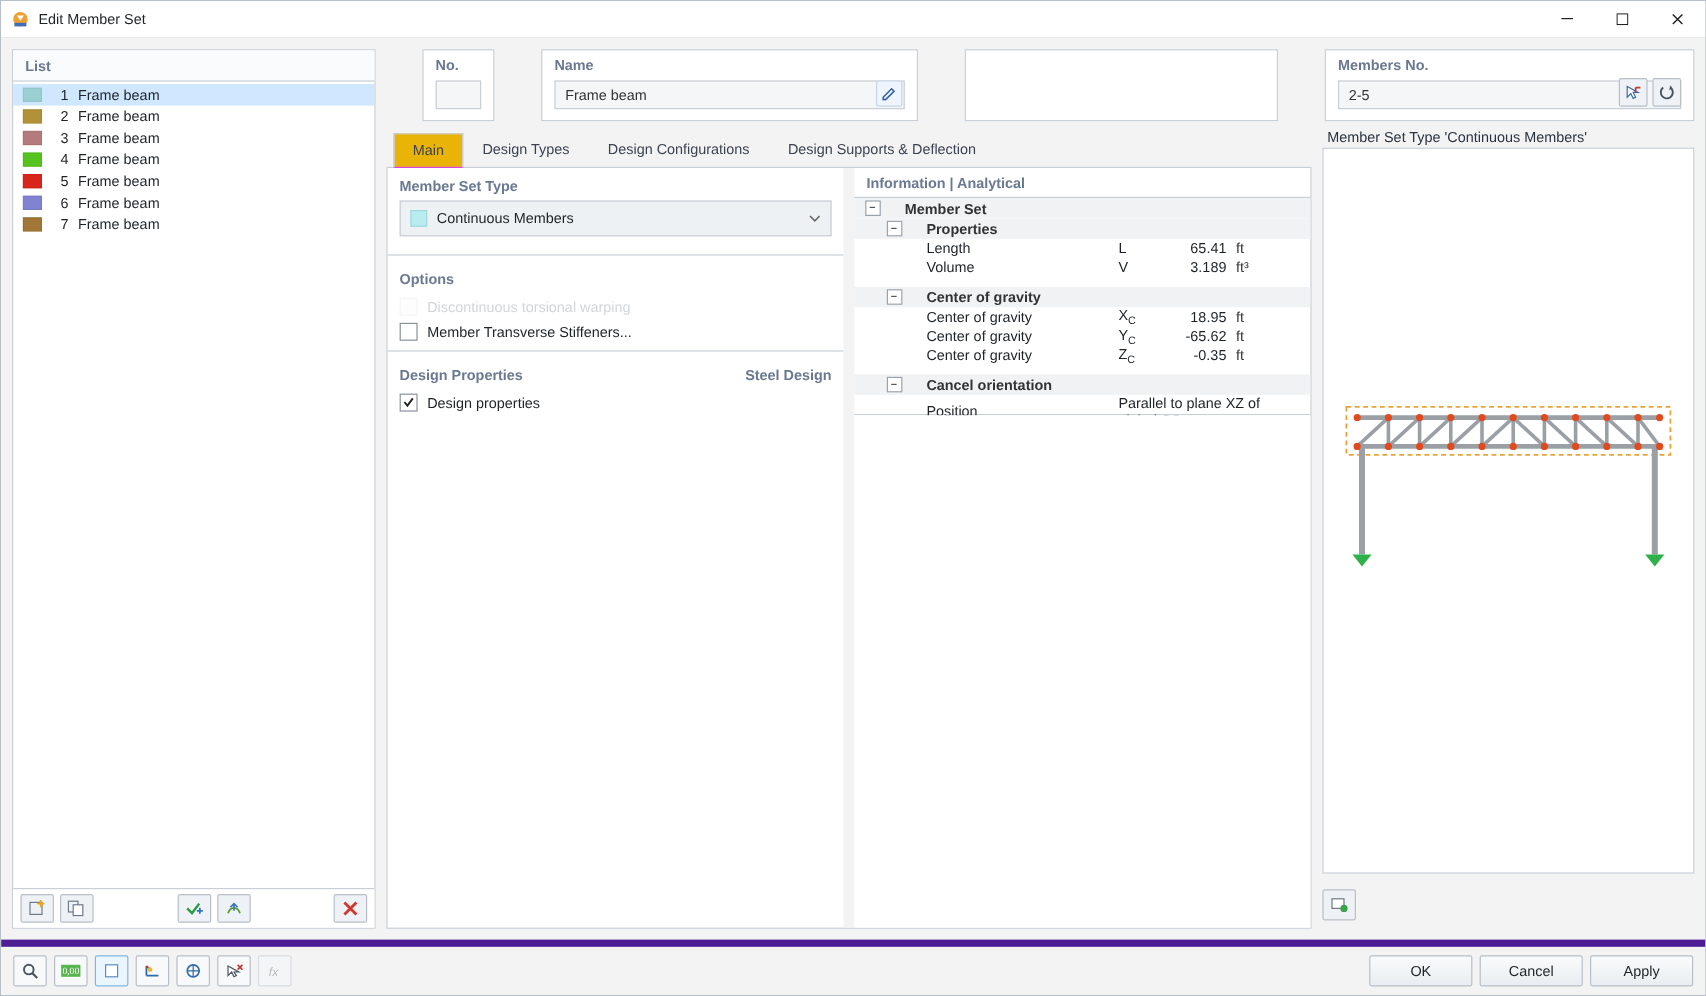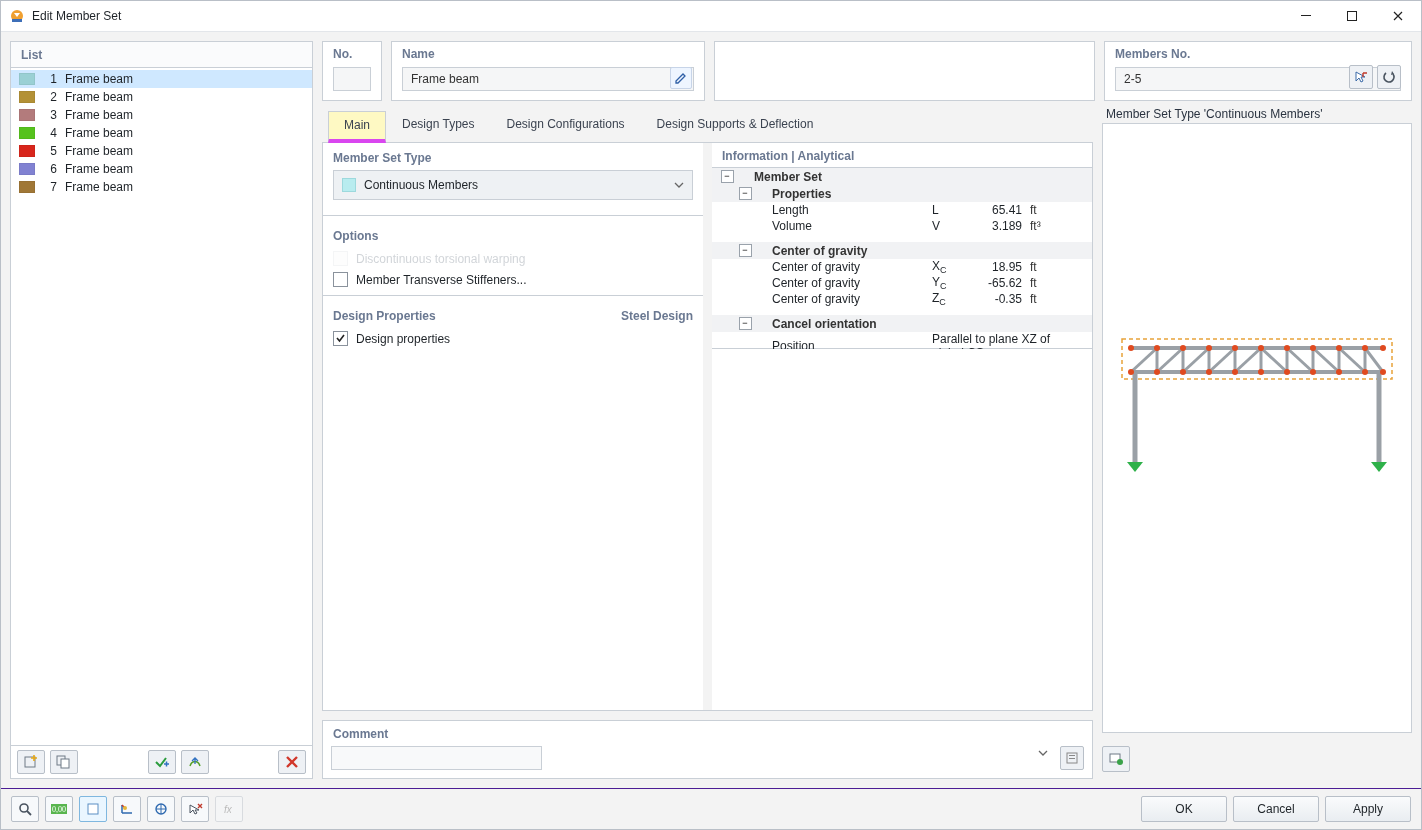--- a/index.html
+++ b/index.html
@@ -42,36 +42,36 @@
   .list-row.selected{background:var(--selected);}
   .swatch{width:14px;height:10px;display:inline-block;border:1px solid rgba(0,0,0,.05)}
   .list-num{width:14px;text-align:right;color:var(--text)}
   .list-label{flex:1}
   .list-tools{display:flex;align-items:center;justify-content:space-between;border-top:1px solid var(--border);padding:4px 6px;background:#fff}
   .list-tools .grp{display:flex;gap:5px}
   .iconbtn{width:26px;height:22px;border:1px solid var(--btn-border);background:var(--btn);display:flex;align-items:center;justify-content:center;border-radius:2px}
   
   .right-col{flex:1;display:flex;flex-direction:column;min-width:0}
   .top-row{display:flex;gap:9px}
-  .field-box{border:1px solid var(--border);background:#fff;}
+  .field-box{border:1px solid var(--border);background:#fff;margin-left:30px;}
   .field-box .hdr{color:var(--header);font-weight:600;padding:5px 10px 0}
   .field-box .inp-wrap{padding:6px 10px 9px}
   .numbox{width:58px}
   .namebox{width:312px;position:relative}
   .membersbox{width:306px;position:relative}
   .spacerbox{flex:1}
   .txt-input{width:100%;height:24px;border:1px solid var(--border);background:#f5f6f7;padding:0 28px 0 8px;box-sizing:border-box;font:inherit;color:#333}
   .txt-input.readonly{background:#f5f6f7;text-align:right;color:#333}
   .in-icon{position:absolute;right:12px;bottom:11px;width:20px;height:20px;border:1px solid #c7d4e8;background:#eef5ff;display:flex;align-items:center;justify-content:center;border-radius:2px}
   .members-icons{position:absolute;right:10px;bottom:11px;display:flex;gap:4px}
   .mini-btn{width:22px;height:22px;border:1px solid var(--btn-border);background:var(--btn);display:flex;align-items:center;justify-content:center;border-radius:2px}
   
   .tabs{display:flex;gap:0;margin-top:9px;padding-left:6px}
   .tab{padding:6px 15px 7px;color:#3b4350;background:transparent;border:1px solid transparent;border-bottom:none}
-  .tab.active{background:#fef9c3;border:1px solid var(--border);border-bottom:4px solid #d946ef;font-weight:500;position:relative;top:1px}
+  .tab.active{background:#eab308;border:1px solid var(--border);border-bottom:1px solid #d946ef;font-weight:500;position:relative;top:1px}
   
   .main-panel{flex:1;display:flex;border:1px solid var(--border);background:#fff;min-height:0}
   .main-left{width:380px;border-right:0;display:flex;flex-direction:column}
   .main-mid{flex:1;border-left:0;display:flex;flex-direction:column}
   .main-right{width:310px;display:flex;flex-direction:column;margin-left:9px}
   .section-hdr{color:var(--header);font-weight:600;padding:8px 10px 5px}
   .dropdown{margin:0 10px 10px;height:28px;border:1px solid var(--border);background:#eef1f4;display:flex;align-items:center;padding:0 8px;position:relative}
   .dd-swatch{width:12px;height:12px;margin-right:8px;background:#b8ecef;border:1px solid #9dd9dd}
   .dd-caret{position:absolute;right:8px}
   .opt-row{display:flex;align-items:flex-end;gap:8px;padding:3px 10px}
@@ -98,21 +98,21 @@
   
   .prev-hdr{padding:6px 0 2px 4px;color:#2a3340}
   .prev-panel{flex:1;border:1px solid var(--border);background:#fff;display:flex;align-items:flex-start;justify-content:center;padding-top:210px}
   
   .comment-row{margin-top:9px;display:flex;gap:9px}
   .comment-box{flex:1;border:1px solid var(--border);background:#fff;padding:0 8px 8px}
   .comment-box .hdr2{color:var(--header);font-weight:600;padding:6px 2px 5px}
   .comment-input{display:flex;gap:6px;align-items:center}
   .comment-input input{flex:1;height:24px;border:1px solid var(--border);background:#f8f9fa;padding:0 24px 0 8px;box-sizing:border-box}
   
-  .footer{height:40px;background:var(--bg);border-top:1px solid #4c1d95;display:flex;align-items:center;padding:0 10px;gap:6px}
+  .footer{height:40px;background:var(--bg);border-top:6px solid #4c1d95;display:flex;align-items:center;padding:0 10px;gap:6px}
   .footer .sp{flex:1}
   .fbtn{min-width:84px;height:24px;border:1px solid var(--btn-border);background:linear-gradient(#fafbfc,#e9edf1);display:flex;align-items:center;justify-content:center;border-radius:2px}
   .icon-sq{width:26px;height:24px;border:1px solid var(--btn-border);background:#f7f9fb;display:flex;align-items:center;justify-content:center;border-radius:2px}
   .disabled{opacity:.45}
   sub{font-size:9px}
   svg{display:block}
 </style>
 </head>
 <body>
 
@@ -400,42 +400,20 @@
                     <span></span>
                     <span></span>
                     <span>Position</span>
                     <span class="poswide" style="text-align:left">Parallel to plane XZ of global CS</span>
                   </div>
                 </div>
               <div class="gutter"></div>
             </div>
           </div>
 
-          <div class="comment-row">
-            <div class="comment-box">
-              <div class="hdr2">Comment</div>
-              <div class="comment-input">
-                <div style="position:relative;flex:1">
-                  <input value="" style="">
-                  <span style="position:absolute;right:6px;top:4px">
-                    <svg width="10" height="6">
-                        <path d="M1 1 L5 5 L9 1" fill="none" stroke="#666" stroke-width="1.3"></path>
-                      </svg>
-                  </span>
-                </div>
-                <div class="mini-btn">
-                  <svg width="14" height="14">
-                      <rect x="2" y="2" width="10" height="10" fill="none" stroke="#888"></rect>
-                      <rect x="4" y="4" width="6" height="1" fill="#888"></rect>
-                      <rect x="4" y="7" width="6" height="1" fill="#888"></rect>
-                    </svg>
-                </div>
-              </div>
-            </div>
-          </div>
         </div>
 
         <div class="main-right">
           <div class="prev-hdr">Member Set Type 'Continuous Members'</div>
           <div class="prev-panel">
 
             <svg width="280" height="160" viewBox="0 0 280 160">
 
               <rect x="5" y="5" width="270" height="40" fill="none" stroke="#e8a23a" stroke-width="1.5" stroke-dasharray="4 3"></rect>
 

